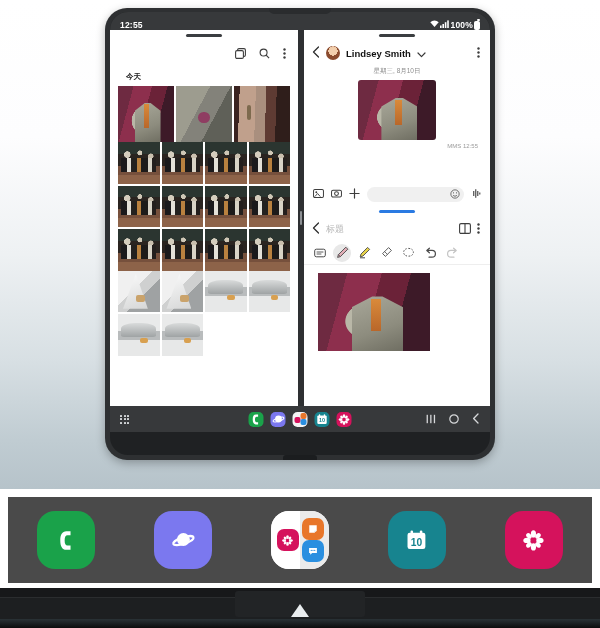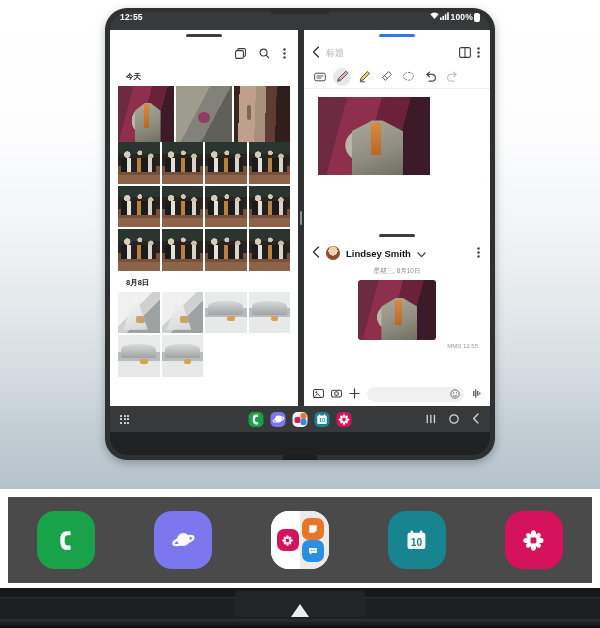--- a/index.html
+++ b/index.html
@@ -35,21 +35,21 @@
     width:34px; height:6px; background:#1b1d1f; border-radius:3px 3px 0 0; z-index:8;
   }
   #screen {
     position:relative; width:100%; height:100%;
     border-radius:18px; overflow:hidden; background:#1f2123;
   }
 
   
   #statusbar {
     height:18px; background:#37393b; color:#fff;
-    display:flex; align-items:flex-start; justify-content:space-between;
+    display:flex; align-items:flex-end; justify-content:space-between;
     padding:0 10px; font-size:8.5px; font-weight:bold; letter-spacing:.2px;
   }
   #statusbar .right { display:flex; align-items:center; gap:1px; }
   .sicon { display:inline-block; }
   .batt {
     width:6px; height:9px; border:1px solid #fff; border-radius:1.5px;
     position:relative; background:#fff;
   }
   .batt:before{content:"";position:absolute;left:1.5px;top:-2.5px;width:3px;height:1.5px;background:#fff;border-radius:1px;}
 
@@ -318,116 +318,38 @@
                 <div class="th ph-crowd"></div>
                 <div class="th ph-crowd"></div>
                 <div class="th ph-crowd"></div>
                 <div class="th ph-crowd"></div>
                 <div class="th ph-crowd"></div>
                 <div class="th ph-crowd"></div>
                 <div class="th ph-crowd"></div>
                 <div class="th ph-crowd"></div>
                 <div class="th ph-crowd"></div>
               </div>
-              <div class="sect-label">8月8日</div>
               <div class="grid4">
                 <div class="th ph-cone"></div>
                 <div class="th ph-cone"></div>
                 <div class="th ph-print"></div>
                 <div class="th ph-print"></div>
                 <div class="th ph-print"></div>
                 <div class="th ph-print"></div>
               </div>
             </div>
         </div>
       </div>
 
       <div id="divider">
         <div id="dividerhandle"></div>
       </div>
 
       <div id="rightcol">
 
-        <div id="notespane">
-          <div class="pane-handle-wrap">
-            <div class="pane-handle handle-blue"></div>
-          </div>
-
-          <div class="notes-topbar">
-            <span>
-              <svg width="8" height="12" viewBox="0 0 8 12">
-                  <polyline points="6.5,1 1.5,6 6.5,11" fill="none" stroke="#2e2e2e" stroke-width="1.3" stroke-linecap="round" stroke-linejoin="round"></polyline>
-                </svg>
-            </span>
-            <span class="notes-title">标题</span>
-            <span>
-              <svg width="12" height="11" viewBox="0 0 12 11">
-                <rect x="0.6" y="0.6" width="10.8" height="9.8" rx="1.4" fill="none" stroke="#3d3d3d" stroke-width="1.1"></rect>
-                <line x1="6" y1="0.6" x2="6" y2="10.4" stroke="#3d3d3d" stroke-width="1.1"></line>
-              </svg>
-            </span>
-            <span>
-              <svg width="3" height="11" viewBox="0 0 3 11">
-                <circle cx="1.5" cy="1.5" r="1.2" fill="#3d3d3d"></circle>
-                <circle cx="1.5" cy="5.5" r="1.2" fill="#3d3d3d"></circle>
-                <circle cx="1.5" cy="9.5" r="1.2" fill="#3d3d3d"></circle>
-              </svg>
-            </span>
-          </div>
-
-          <div class="notes-tools" id="notes-tools">
-              <span class="tool">
-                <svg width="12" height="12" viewBox="0 0 12 12">
-                  <rect x="0.7" y="2.2" width="10.6" height="7.6" rx="1.6" fill="none" stroke="#4a4a4a" stroke-width="1"></rect>
-                  <line x1="2.6" y1="5" x2="9.4" y2="5" stroke="#4a4a4a" stroke-width=".9"></line>
-                  <line x1="2.6" y1="7" x2="7.4" y2="7" stroke="#4a4a4a" stroke-width=".9"></line>
-                </svg>
-              </span>
-              <span class="tool sel">
-                <svg width="13" height="13" viewBox="0 0 13 13">
-                  <path d="M9.8 1.2 11.8 3.2 4.4 10.6 1.6 11.4 2.4 8.6Z" fill="#e2aeb7" stroke="#4a4a4a" stroke-width=".9"></path>
-                  <line x1="2.4" y1="8.6" x2="4.4" y2="10.6" stroke="#4a4a4a" stroke-width=".8"></line>
-                </svg>
-              </span>
-              <span class="tool">
-                <svg width="13" height="13" viewBox="0 0 13 13">
-                  <path d="M9.6 1.4 11.6 3.4 5 10 2.2 10.8 3 8Z" fill="#e8d34a" stroke="#4a4a4a" stroke-width=".9"></path>
-                  <line x1="2" y1="11.8" x2="7" y2="11.8" stroke="#4a4a4a" stroke-width="1"></line>
-                </svg>
-              </span>
-              <span class="tool">
-                <svg width="13" height="13" viewBox="0 0 13 13">
-                  <path d="M8.6 1.6 11.4 4.4 5.4 10.4 2.6 7.6Z" fill="#fff" stroke="#4a4a4a" stroke-width=".9"></path>
-                  <line x1="4.6" y1="5.6" x2="7.4" y2="8.4" stroke="#4a4a4a" stroke-width=".8"></line>
-                </svg>
-              </span>
-              <span class="tool">
-                <svg width="13" height="12" viewBox="0 0 13 12">
-                  <path d="M6.5 1.4C9.4 1.4 11.4 3 11.4 5.3 11.4 7.6 9.4 9.2 6.5 9.2 3.6 9.2 1.6 7.6 1.6 5.3 1.6 3 3.6 1.4 6.5 1.4Z" fill="none" stroke="#5a5a5a" stroke-width="1" stroke-dasharray="1.6 1.4"></path>
-                </svg>
-              </span>
-              <span class="tool">
-                <svg width="13" height="12" viewBox="0 0 13 12">
-                  <path d="M3.6 3.4H8a3.4 3.4 0 0 1 0 6.8H5" fill="none" stroke="#4a4a4a" stroke-width="1.2" stroke-linecap="round"></path>
-                  <polyline points="5.4,1.2 2.8,3.5 5.4,5.8" fill="none" stroke="#4a4a4a" stroke-width="1.2" stroke-linecap="round" stroke-linejoin="round"></polyline>
-                </svg>
-              </span>
-              <span class="tool">
-                <svg width="13" height="12" viewBox="0 0 13 12">
-                  <path d="M9.4 3.4H5a3.4 3.4 0 0 0 0 6.8H8" fill="none" stroke="#c4c4c4" stroke-width="1.2" stroke-linecap="round"></path>
-                  <polyline points="7.6,1.2 10.2,3.5 7.6,5.8" fill="none" stroke="#c4c4c4" stroke-width="1.2" stroke-linecap="round" stroke-linejoin="round"></polyline>
-                </svg>
-              </span>
-            </div>
-
-          <div class="notes-canvas">
-            <div class="note-img ph-suit"></div>
-          </div>
-        </div>
-
         <div id="msgpane">
           <div class="pane-handle-wrap">
             <div class="pane-handle handle-dark"></div>
           </div>
 
           <div class="msg-topbar">
             <span>
               <svg width="8" height="12" viewBox="0 0 8 12">
                   <polyline points="6.5,1 1.5,6 6.5,11" fill="none" stroke="#2e2e2e" stroke-width="1.3" stroke-linecap="round" stroke-linejoin="round"></polyline>
                 </svg>
@@ -487,20 +409,97 @@
             </span>
             <span>
               <svg width="11" height="11" viewBox="0 0 12 12">
                 <line x1="1" y1="6" x2="1" y2="6.1" stroke="#3d3d3d" stroke-width="1.2"></line>
                 <line x1="3" y1="3.4" x2="3" y2="8.6" stroke="#3d3d3d" stroke-width="1.2"></line>
                 <line x1="5.2" y1="1.4" x2="5.2" y2="10.6" stroke="#3d3d3d" stroke-width="1.2"></line>
                 <line x1="7.4" y1="3.4" x2="7.4" y2="8.6" stroke="#3d3d3d" stroke-width="1.2"></line>
                 <line x1="9.6" y1="4.8" x2="9.6" y2="7.2" stroke="#3d3d3d" stroke-width="1.2"></line>
               </svg>
             </span>
+          </div>
+        </div>
+
+        <div id="notespane">
+          <div class="pane-handle-wrap">
+            <div class="pane-handle handle-blue"></div>
+          </div>
+
+          <div class="notes-topbar">
+            <span>
+              <svg width="8" height="12" viewBox="0 0 8 12">
+                  <polyline points="6.5,1 1.5,6 6.5,11" fill="none" stroke="#2e2e2e" stroke-width="1.3" stroke-linecap="round" stroke-linejoin="round"></polyline>
+                </svg>
+            </span>
+            <span class="notes-title">标题</span>
+            <span>
+              <svg width="12" height="11" viewBox="0 0 12 11">
+                <rect x="0.6" y="0.6" width="10.8" height="9.8" rx="1.4" fill="none" stroke="#3d3d3d" stroke-width="1.1"></rect>
+                <line x1="6" y1="0.6" x2="6" y2="10.4" stroke="#3d3d3d" stroke-width="1.1"></line>
+              </svg>
+            </span>
+            <span>
+              <svg width="3" height="11" viewBox="0 0 3 11">
+                <circle cx="1.5" cy="1.5" r="1.2" fill="#3d3d3d"></circle>
+                <circle cx="1.5" cy="5.5" r="1.2" fill="#3d3d3d"></circle>
+                <circle cx="1.5" cy="9.5" r="1.2" fill="#3d3d3d"></circle>
+              </svg>
+            </span>
+          </div>
+
+          <div class="notes-tools" id="notes-tools">
+              <span class="tool">
+                <svg width="12" height="12" viewBox="0 0 12 12">
+                  <rect x="0.7" y="2.2" width="10.6" height="7.6" rx="1.6" fill="none" stroke="#4a4a4a" stroke-width="1"></rect>
+                  <line x1="2.6" y1="5" x2="9.4" y2="5" stroke="#4a4a4a" stroke-width=".9"></line>
+                  <line x1="2.6" y1="7" x2="7.4" y2="7" stroke="#4a4a4a" stroke-width=".9"></line>
+                </svg>
+              </span>
+              <span class="tool sel">
+                <svg width="13" height="13" viewBox="0 0 13 13">
+                  <path d="M9.8 1.2 11.8 3.2 4.4 10.6 1.6 11.4 2.4 8.6Z" fill="#e2aeb7" stroke="#4a4a4a" stroke-width=".9"></path>
+                  <line x1="2.4" y1="8.6" x2="4.4" y2="10.6" stroke="#4a4a4a" stroke-width=".8"></line>
+                </svg>
+              </span>
+              <span class="tool">
+                <svg width="13" height="13" viewBox="0 0 13 13">
+                  <path d="M9.6 1.4 11.6 3.4 5 10 2.2 10.8 3 8Z" fill="#e8d34a" stroke="#4a4a4a" stroke-width=".9"></path>
+                  <line x1="2" y1="11.8" x2="7" y2="11.8" stroke="#4a4a4a" stroke-width="1"></line>
+                </svg>
+              </span>
+              <span class="tool">
+                <svg width="13" height="13" viewBox="0 0 13 13">
+                  <path d="M8.6 1.6 11.4 4.4 5.4 10.4 2.6 7.6Z" fill="#fff" stroke="#4a4a4a" stroke-width=".9"></path>
+                  <line x1="4.6" y1="5.6" x2="7.4" y2="8.4" stroke="#4a4a4a" stroke-width=".8"></line>
+                </svg>
+              </span>
+              <span class="tool">
+                <svg width="13" height="12" viewBox="0 0 13 12">
+                  <path d="M6.5 1.4C9.4 1.4 11.4 3 11.4 5.3 11.4 7.6 9.4 9.2 6.5 9.2 3.6 9.2 1.6 7.6 1.6 5.3 1.6 3 3.6 1.4 6.5 1.4Z" fill="none" stroke="#5a5a5a" stroke-width="1" stroke-dasharray="1.6 1.4"></path>
+                </svg>
+              </span>
+              <span class="tool">
+                <svg width="13" height="12" viewBox="0 0 13 12">
+                  <path d="M3.6 3.4H8a3.4 3.4 0 0 1 0 6.8H5" fill="none" stroke="#4a4a4a" stroke-width="1.2" stroke-linecap="round"></path>
+                  <polyline points="5.4,1.2 2.8,3.5 5.4,5.8" fill="none" stroke="#4a4a4a" stroke-width="1.2" stroke-linecap="round" stroke-linejoin="round"></polyline>
+                </svg>
+              </span>
+              <span class="tool">
+                <svg width="13" height="12" viewBox="0 0 13 12">
+                  <path d="M9.4 3.4H5a3.4 3.4 0 0 0 0 6.8H8" fill="none" stroke="#c4c4c4" stroke-width="1.2" stroke-linecap="round"></path>
+                  <polyline points="7.6,1.2 10.2,3.5 7.6,5.8" fill="none" stroke="#c4c4c4" stroke-width="1.2" stroke-linecap="round" stroke-linejoin="round"></polyline>
+                </svg>
+              </span>
+            </div>
+
+          <div class="notes-canvas">
+            <div class="note-img ph-suit"></div>
           </div>
         </div>
       </div>
     </div>
 
     <div id="taskbar">
       <span class="appgrid">
         <i></i>
           <i></i>
           <i></i>

